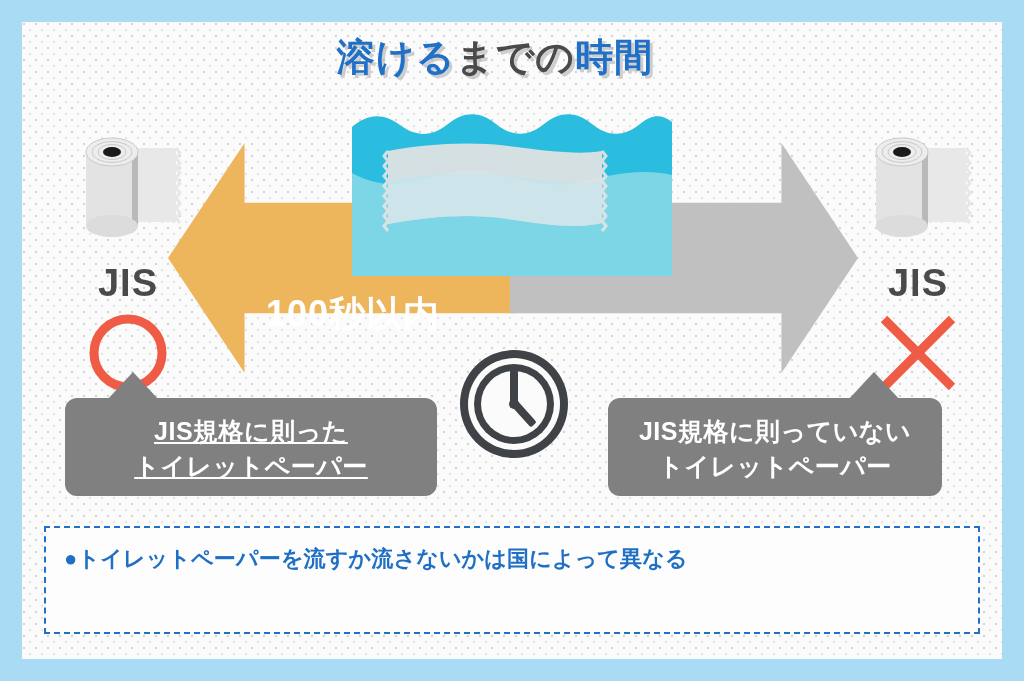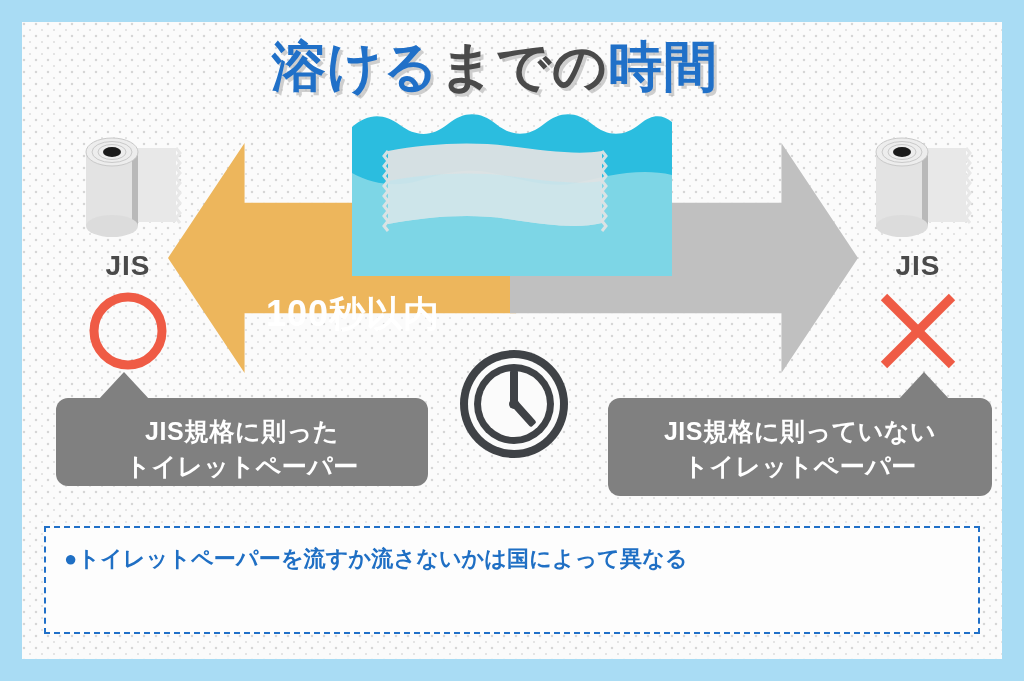--- a/index.html
+++ b/index.html
@@ -31,21 +31,21 @@
     background-size: 12px 12px, 12px 12px;
     background-position: 0 0, 0 0;
   }
   
   #title {
     position: absolute;
     left: 0;
     top: 38px;
     width: 990px;
     text-align: center;
-    font-size: 54px;
+    font-size: 38px;
     font-weight: 700;
     letter-spacing: 1px;
     line-height: 1.05;
     white-space: nowrap;
     text-shadow: 3px 3px 0 rgba(170,170,170,0.55);
   }
   #title .blue { color: #2070C8; }
   #title .dark { color: #4A4A4A; }
 
   
@@ -105,22 +105,22 @@
     text-align: center;
   }
   #side-left  { left: 38px;  top: 130px; }
   #side-right { left: 828px; top: 130px; }
   .roll {
     width: 128px;
     height: 118px;
     margin: 0 auto;
   }
   .jis-text {
-    margin-top: 4px;
-    font-size: 28px;
+    margin-top: 16px;
+    font-size: 38px;
     font-weight: 700;
     color: #4A4A4A;
     letter-spacing: 1px;
     line-height: 1;
   }
   .mark {
     margin-top: 8px;
     height: 86px;
   }
 
@@ -143,30 +143,31 @@
     content: "";
     position: absolute;
     top: -26px;
     width: 0;
     height: 0;
     border-left: 26px solid transparent;
     border-right: 26px solid transparent;
     border-bottom: 28px solid #808080;
   }
   #callout-left {
-    left: 56px;
+    left: 65px;
     top: 398px;
     width: 372px;
-    height: 88px;
+    height: 98px;
+    text-decoration: underline;
   }
   #callout-left::before { left: 42px; }
   #callout-right {
     left: 608px;
     top: 398px;
-    width: 384px;
+    width: 334px;
     height: 98px;
   }
   #callout-right::before { right: 42px; }
 
   
   #notes {
     position: absolute;
     left: 44px;
     top: 526px;
     width: 936px;

